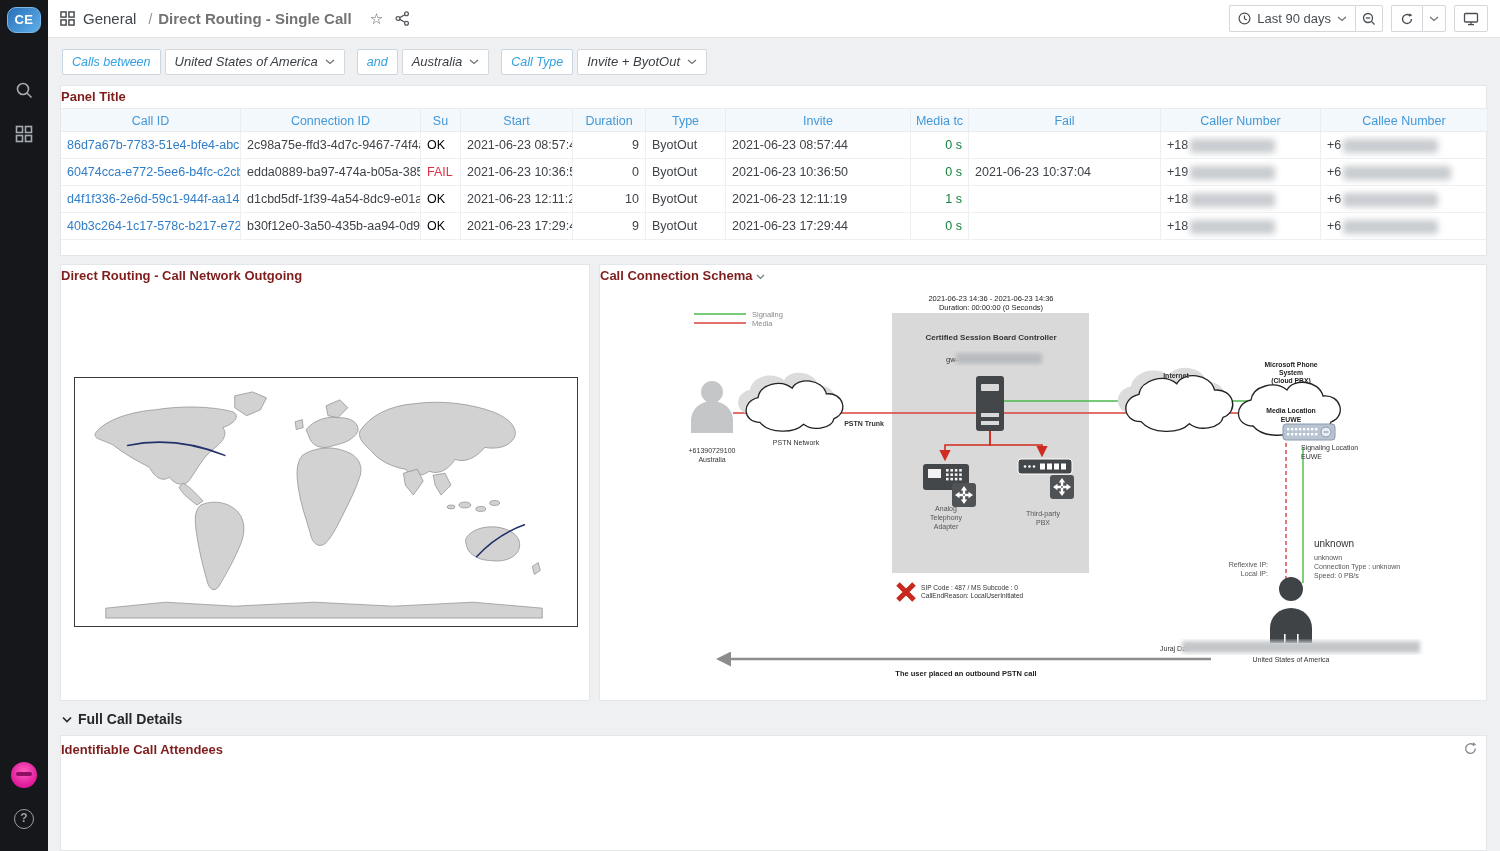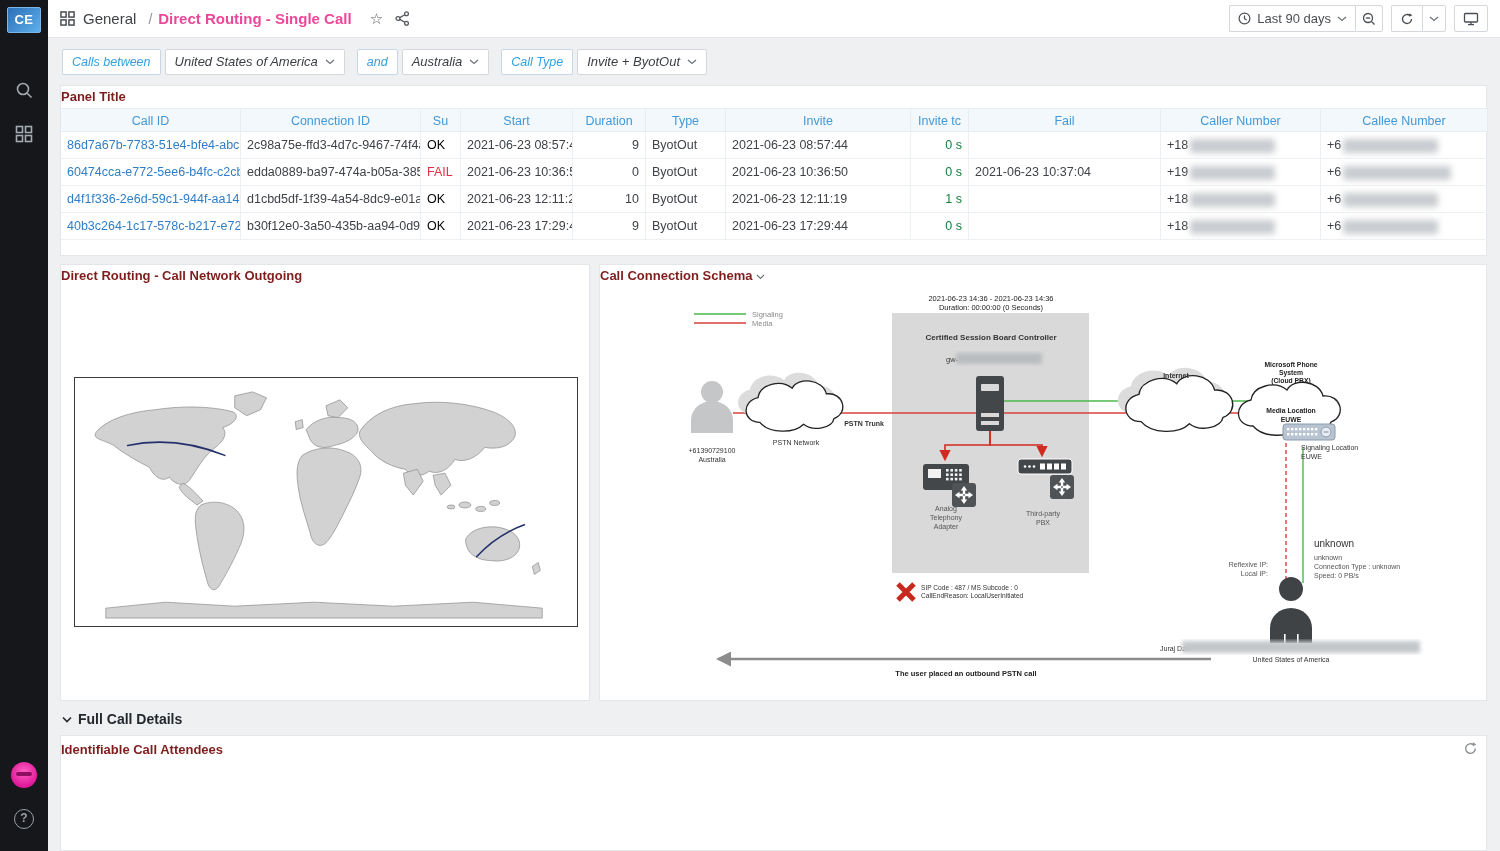--- a/index.html
+++ b/index.html
@@ -1,36 +1,36 @@
 <!DOCTYPE html>
 <html><head>
 <meta charset="utf-8">
 <style>
   * { margin:0; padding:0; box-sizing:border-box; }
   html,body { width:1500px; height:851px; overflow:hidden; font-family:"Liberation Sans",sans-serif; background:#eef0f2; }
   .app { position:relative; width:1500px; height:851px; }
 
   
   .sidebar { position:absolute; left:0; top:0; width:48px; height:851px; background:#15171b; z-index:5; }
-  .logo { margin:7px auto 0; width:34px; height:26px; border-radius:2px;
+  .logo { margin:7px auto 0; width:34px; height:26px; border-radius:9px;
           background:linear-gradient(135deg,#2a6fb8,#5fb0ea); border:1px solid #7db7e8;
           color:#fff; font-weight:bold; font-size:13px; text-align:center; line-height:24px; letter-spacing:.5px; cursor:pointer;}
   .side-btn { width:48px; height:44px; display:flex; align-items:center; justify-content:center; background:none; border:none; cursor:pointer; }
   .side-top { position:absolute; top:68px; left:0; }
   .side-bottom { position:absolute; bottom:10px; left:0; }
   .avatar { width:26px; height:26px; border-radius:50%; background:radial-gradient(circle at 50% 38%,#ff5fc0,#e0189a 70%); position:relative; }
   .avatar:after { content:""; position:absolute; left:5px; top:10px; width:16px; height:4px; background:#8d0f63; border-radius:2px; }
   .help-circ { width:20px; height:20px; border-radius:50%; border:1.6px solid #9aa0a7; color:#9aa0a7; font-size:12px; font-weight:bold; text-align:center; line-height:17px; }
 
   
   .main { position:absolute; left:48px; top:0; width:1452px; height:851px; background:#eef0f2; }
   .topbar { position:absolute; left:0; top:0; width:1452px; height:38px; background:#fff; border-bottom:1px solid #e2e4e8; display:flex; align-items:center; padding:8px 12px; }
   .crumb-sec { font-size:15px; color:#3f4449; margin:0 6px 0 8px; cursor:pointer; }
   .crumb-sep { font-size:14px; color:#8e9299; margin:0 6px; }
-  .crumb-title { font-size:15px; font-weight:600; color:#ec4899; margin-right:12px; }
+  .crumb-title { font-size:15px; font-weight:600; color:#737373; margin-right:12px; }
   .tb-ic { background:none; border:none; cursor:pointer; display:flex; align-items:center; margin:0 6px; color:#55595e; font-size:15px; }
   .tb-right { margin-left:auto; display:flex; align-items:center; gap:8px; }
   .btn { height:27px; background:#fff; border:1px solid #d4d7db; border-radius:2px; display:flex; align-items:center; padding:0 8px; font-size:13px; color:#4a4e53; cursor:pointer; gap:6px; }
   .btn-group { display:flex; }
   .btn-group .btn:first-child { border-right:none; border-radius:2px 0 0 2px; }
   .btn-group .btn:last-child { border-radius:0 2px 2px 0; padding:0 6px; }
 
   
   .filters { position:absolute; left:14px; top:49px; display:flex; align-items:center; gap:12px;font-style:italic; }
   .fgroup { display:flex; gap:4px; }
@@ -236,21 +236,21 @@
               <path d="M1.5 1.5 h8 l-3 3.5 v3.5 l-2 1 v-4.5 z" fill="none" stroke="#b3b9bf"></path>
             </svg>
           </div>
         <div class="th">
             <span>Invite</span>
             <svg width="11" height="11" viewBox="0 0 11 11">
               <path d="M1.5 1.5 h8 l-3 3.5 v3.5 l-2 1 v-4.5 z" fill="none" stroke="#b3b9bf"></path>
             </svg>
           </div>
         <div class="th">
-            <span>Invite tc</span>
+            <span>Media tc</span>
             <svg width="11" height="11" viewBox="0 0 11 11">
               <path d="M1.5 1.5 h8 l-3 3.5 v3.5 l-2 1 v-4.5 z" fill="none" stroke="#b3b9bf"></path>
             </svg>
           </div>
         <div class="th">
             <span>Fail</span>
             <svg width="11" height="11" viewBox="0 0 11 11">
               <path d="M1.5 1.5 h8 l-3 3.5 v3.5 l-2 1 v-4.5 z" fill="none" stroke="#b3b9bf"></path>
             </svg>
           </div>

